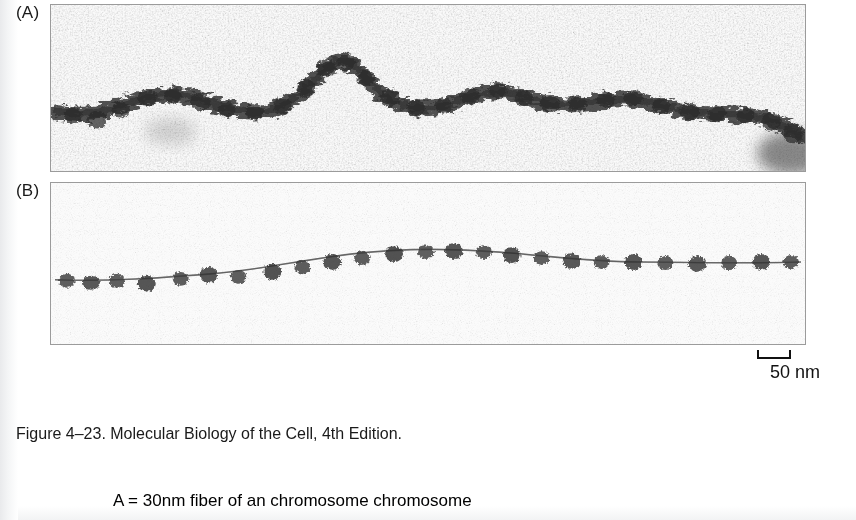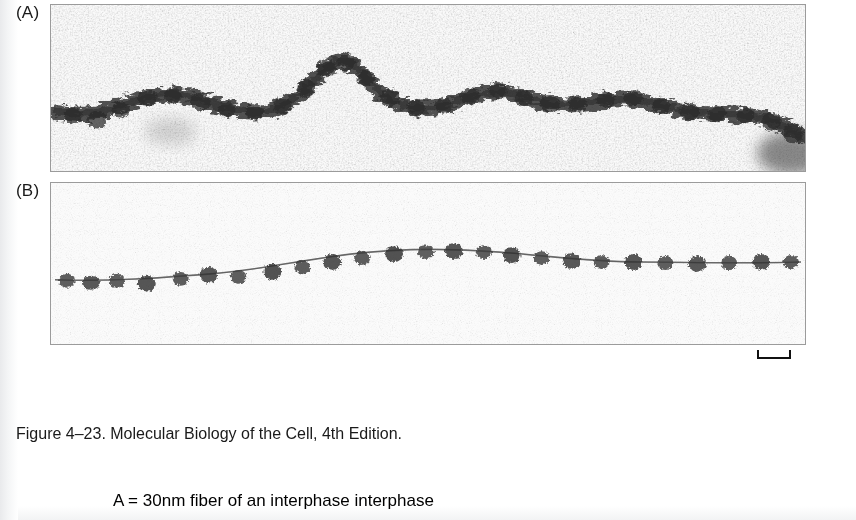--- a/index.html
+++ b/index.html
@@ -250,20 +250,21 @@
       <ellipse cx="648" cy="82" rx="9" ry="8" fill="#343434"></ellipse>
       <ellipse cx="680" cy="81" rx="8" ry="7" fill="#3b3b3b"></ellipse>
       <ellipse cx="712" cy="80" rx="9" ry="8" fill="#323232"></ellipse>
       <ellipse cx="742" cy="80" rx="8" ry="7" fill="#3a3a3a"></ellipse>
     </g>
   </svg>
 </div>
 
 <div id="scale-bar-group">
   <div id="scale-bar-mark"></div>
+  <div id="scale-bar-text">50 nm</div>
 </div>
 
 <div id="figure-caption">Figure 4–23. Molecular Biology of the Cell, 4th Edition.</div>
 
 <div id="legend-block">
-  <div>A = 30nm fiber of an interphase interphase</div>
+  <div>A = 30nm fiber of an chromosome chromosome</div>
   
 </div>
 
 </body></html>

